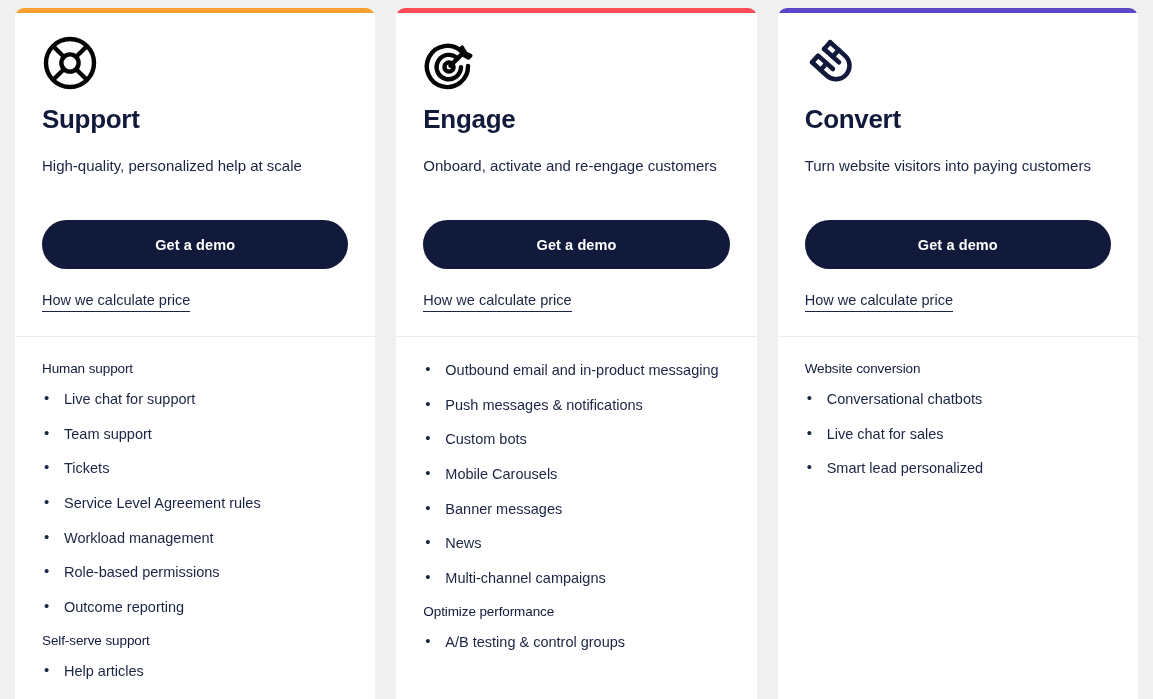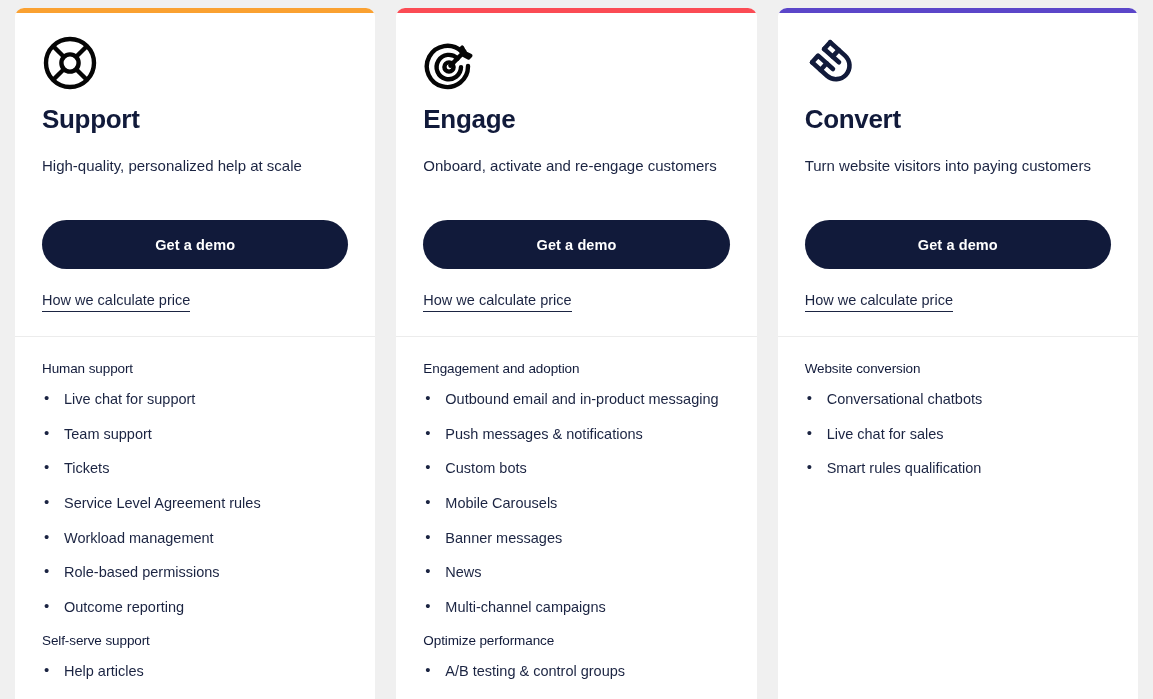--- a/index.html
+++ b/index.html
@@ -193,21 +193,20 @@
           <path d="M39.2 12.2l2.9 5.6 5.6 2.9-2.2 2.2-5.6-2.9-2.9-5.6z" stroke="#050505" stroke-width="3.6" stroke-linejoin="round"></path>
         </svg>
       </div>
       <h2 class="plan-title">Engage</h2>
       <p class="plan-tagline">Onboard, activate and re-engage customers</p>
       <button class="demo-button">Get a demo</button>
       <a class="price-link" href="#">How we calculate price</a>
     </div>
     <div class="card-body">
       <div class="feature-group">
-        <h3 class="group-title">Engagement and adoption</h3>
         <ul class="feature-list">
           <li class="feature-item">Outbound email and in-product messaging</li>
           <li class="feature-item">Push messages &amp; notifications</li>
           <li class="feature-item">Custom bots</li>
           <li class="feature-item">Mobile Carousels</li>
           <li class="feature-item">Banner messages</li>
           <li class="feature-item">News</li>
           <li class="feature-item">Multi-channel campaigns</li>
         </ul>
       </div>
@@ -237,19 +236,19 @@
       <p class="plan-tagline">Turn website visitors into paying customers</p>
       <button class="demo-button">Get a demo</button>
       <a class="price-link" href="#">How we calculate price</a>
     </div>
     <div class="card-body">
       <div class="feature-group">
         <h3 class="group-title">Website conversion</h3>
         <ul class="feature-list">
           <li class="feature-item">Conversational chatbots</li>
           <li class="feature-item">Live chat for sales</li>
-          <li class="feature-item">Smart rules qualification</li>
+          <li class="feature-item">Smart lead personalized</li>
         </ul>
       </div>
     </div>
   </section>
 
 </div>
 
 </body></html>

